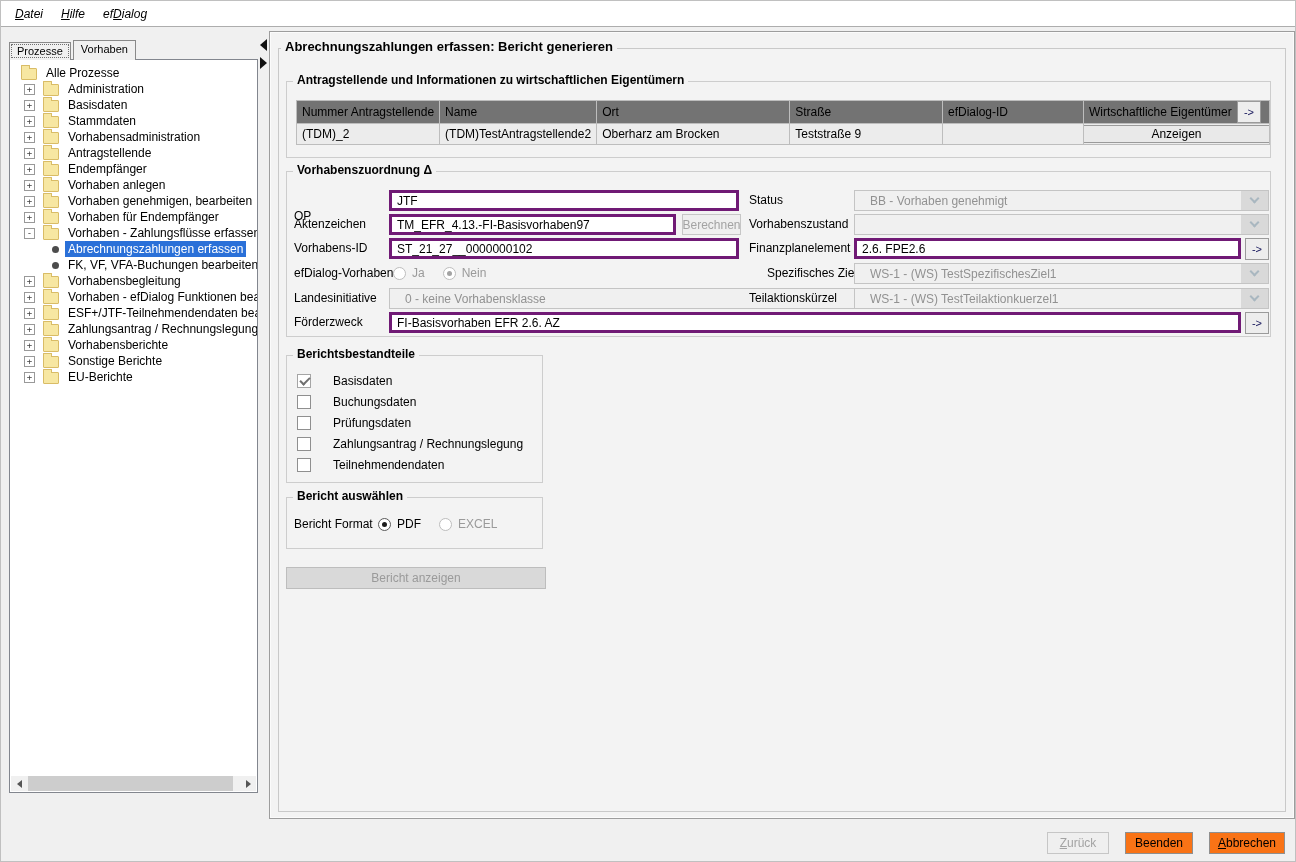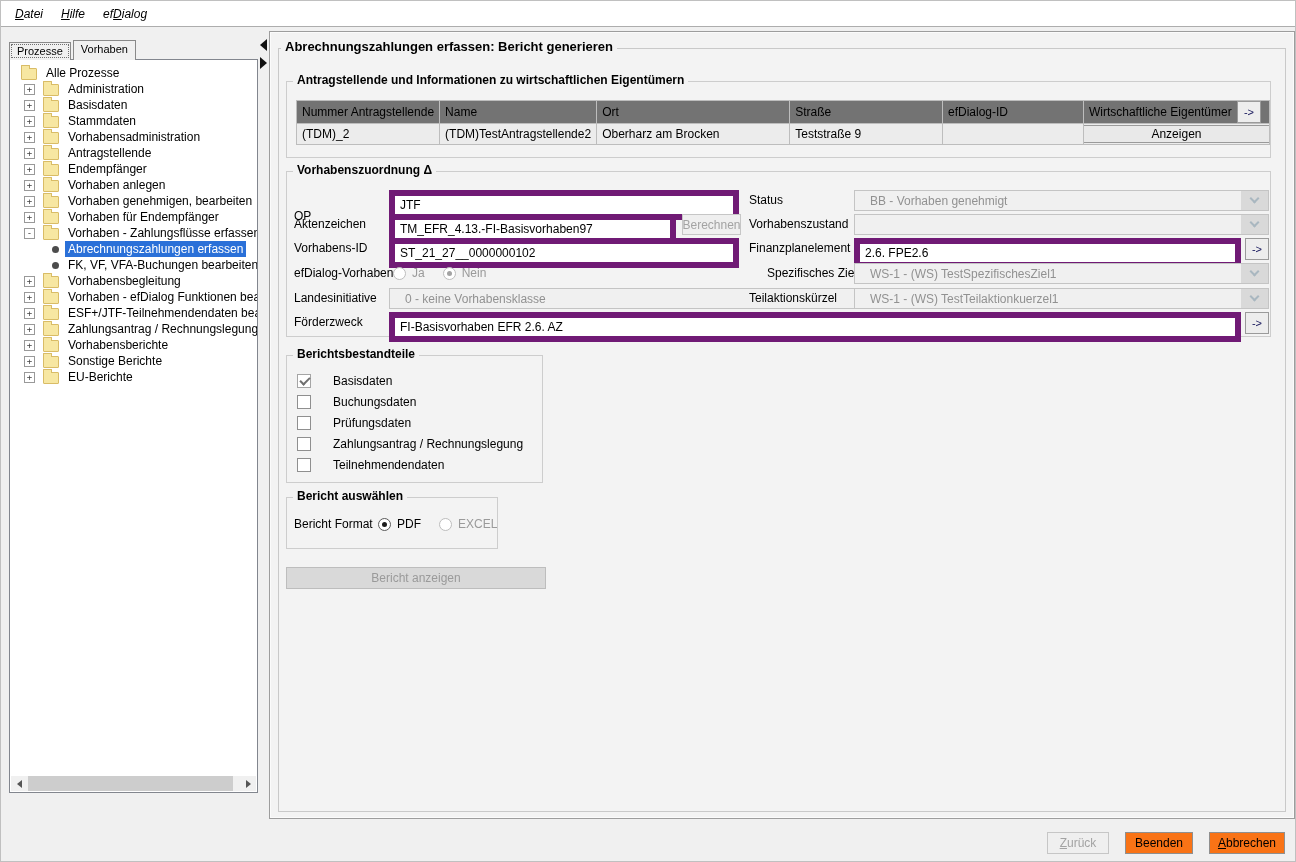--- a/index.html
+++ b/index.html
@@ -56,38 +56,38 @@
 
   .groupbox { position:absolute; border:1px solid #cdcdcd; }
   .gb-title { position:absolute; top:-9px; left:6px; background:#f3f3f3; padding:0 4px;
     font-weight:bold; font-size:12px; white-space:nowrap; }
   .gb-main { left:8px; top:16px; width:1008px; height:764px; border-color:#c9c9c9; }
   .gb-main > .gb-title { font-size:13px; top:-10px; left:2px; }
 
   .gb-applicants { left:7px; top:32px; width:985px; height:77px; }
   .gb-zuordnung  { left:7px; top:122px; width:985px; height:166px; }
   .gb-parts      { left:7px; top:306px; width:257px; height:128px; }
-  .gb-format     { left:7px; top:448px; width:212px; height:52px; }
+  .gb-format     { left:7px; top:448px; width:257px; height:52px; }
 
   
   .app-table { position:absolute; left:9px; top:18px; border-collapse:collapse; table-layout:fixed; }
   .app-table th { border:1px solid #bdbdbd; background:#737373; font-weight:normal; text-align:left;
     height:23px; padding:4px 5px; font-size:12px; white-space:nowrap; overflow:hidden; }
   .app-table td { border:1px solid #bdbdbd; background:#ececec; height:20px; padding:0 5px;
     font-size:12px; white-space:nowrap; overflow:hidden; }
   .app-table { border:1px solid #9a9a9a; }
   .cell-btn { margin:-0px -4px; height:18px; display:flex; align-items:center; justify-content:center;
     background:#e9e9e9; border:1px solid #9a9a9a; }
 
   .arrow-btn { position:absolute; width:24px; height:22px; background:#ededed; border:1px solid #9a9a9a;
     display:flex; align-items:center; justify-content:center; font-size:11px; color:#14145a; }
 
   
   .flabel { position:absolute; height:20px; line-height:20px; white-space:nowrap; }
-  .tfield { position:absolute; height:30px; background:#fff; border:6px solid #701a75;
+  .tfield { position:absolute; height:21px; background:#fff; border:3px solid #701a75;
     padding:0 5px; display:flex; align-items:center; white-space:nowrap; overflow:hidden; }
   .combo { position:absolute; height:21px; background:#f0f0f0; border:1px solid #c4c4c4;
     color:#919191; display:flex; align-items:center; padding:0 28px 0 15px; white-space:nowrap; overflow:hidden; }
   .combo-btn { position:absolute; right:0; top:0; bottom:0; width:27px; background:#d9d9d9;
     display:flex; align-items:center; justify-content:center; }
   .chev { width:7px; height:7px; border-right:2px solid #a9b7c0; border-bottom:2px solid #a9b7c0;
     transform:rotate(45deg); margin-top:-4px; }
 
   .btn { display:flex; align-items:center; justify-content:center; background:#f97316;
     border:1px solid #8f8f8f; font-size:12px; }

